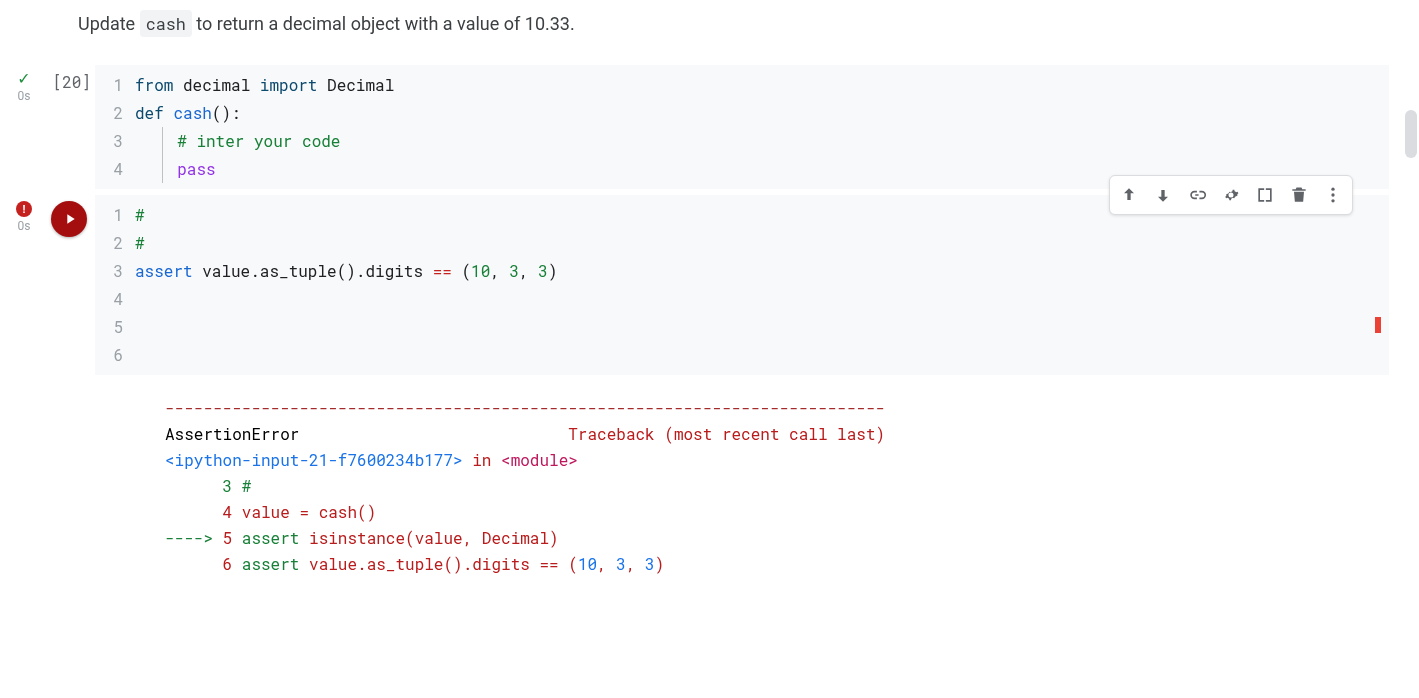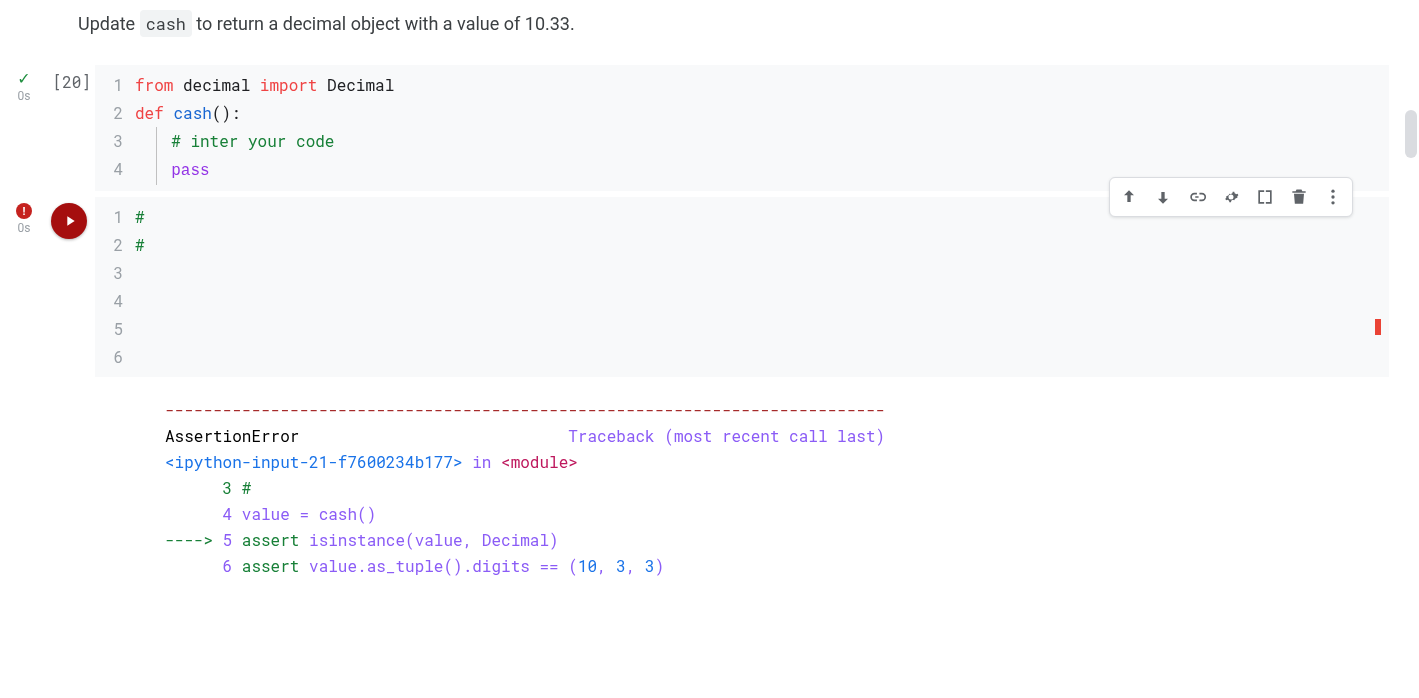--- a/index.html
+++ b/index.html
@@ -114,32 +114,32 @@
     padding-right: 12px;
     user-select: none;
   }
   .lineno-col div { line-height: 28px; }
   .code-col { flex: 1; }
   .code-col div.line { line-height: 28px; white-space: pre; }
   .guide {
     display: inline-block;
     border-left: 1px solid #c0c0c0;
     padding-left: 14px;
-    margin-left: 2px;
+    margin-left: 8px;
   }
 
   
-  .tok-kw   { color: #ef4444; }
+  .tok-kw   { color: #0c4a6e; }
   .tok-fn   { color: #1967d2; }
   .tok-id   { color: #202124; }
   .tok-cls  { color: #202124; }
   .tok-cmt  { color: #188038; }
   .tok-op   { color: #c5221f; }
   .tok-num  { color: #188038; }
-  .tok-pass { color: #9334e6; font-family: Liberation Mono, monospace; }
+  .tok-pass { color: #9334e6; }
   .tok-assert{ color: #1967d2; }
   .squiggle {
     text-decoration: underline wavy #c5221f 1px;
     text-decoration-skip-ink: none;
   }
 
   .warn-marker {
     position: absolute;
     right: 8px;
     top: 122px;
@@ -150,21 +150,21 @@
   .output-area {
     font-family: "Roboto Mono", monospace;
     font-size: 16px;
     padding: 20px 10px 10px 70px;
     background: #fff;
     white-space: pre;
     line-height: 26px;
   }
   .tb-dash  { color: #a52a2a; }
   .tb-exc   { color: #000000; }
-  .tb-text  { color: #8b5cf6; }
+  .tb-text  { color: #b91c1c; }
   .tb-link  { color: #1a73e8; cursor: pointer; }
   .tb-mod   { color: #be185d; }
   .tb-arrow { color: #188038; }
   .tb-cmt   { color: #188038; }
   .tb-kw    { color: #188038; }
   .tb-num   { color: #1a73e8; }
 
   .toolbar {
     position: absolute;
     top: -20px;
@@ -293,20 +293,21 @@
           <div>1</div>
           <div>2</div>
           <div>3</div>
           <div>4</div>
           <div>5</div>
           <div>6</div>
         </div>
         <div class="code-col">
           <div class="line"><span class="tok-cmt">#</span></div>
           <div class="line"><span class="tok-cmt">#</span></div>
+          <div class="line"><span class="tok-assert">assert</span><span class="tok-id"> value.as_tuple().digits </span><span class="tok-op">==</span><span class="tok-id"> (</span><span class="tok-num">10</span><span class="tok-id">, </span><span class="tok-num">3</span><span class="tok-id">, </span><span class="tok-num">3</span><span class="tok-id">)</span></div>
         </div>
         <div class="warn-marker"></div>
       </div>
 
       <div class="output-area"><span class="tb-dash">---------------------------------------------------------------------------</span>
 <span class="tb-exc">AssertionError</span>                            <span class="tb-text">Traceback (most recent call last)</span>
 <span class="tb-link">&lt;ipython-input-21-f7600234b177&gt;</span><span class="tb-text"> in </span><span class="tb-mod">&lt;module&gt;</span>
 <span class="tb-cmt">      3 #</span>
 <span class="tb-text">      4 value </span><span class="tb-text">=</span><span class="tb-text"> cash()</span>
 <span class="tb-arrow">----&gt; </span><span class="tb-text">5 </span><span class="tb-kw">assert</span><span class="tb-text"> isinstance(value, Decimal)</span>

